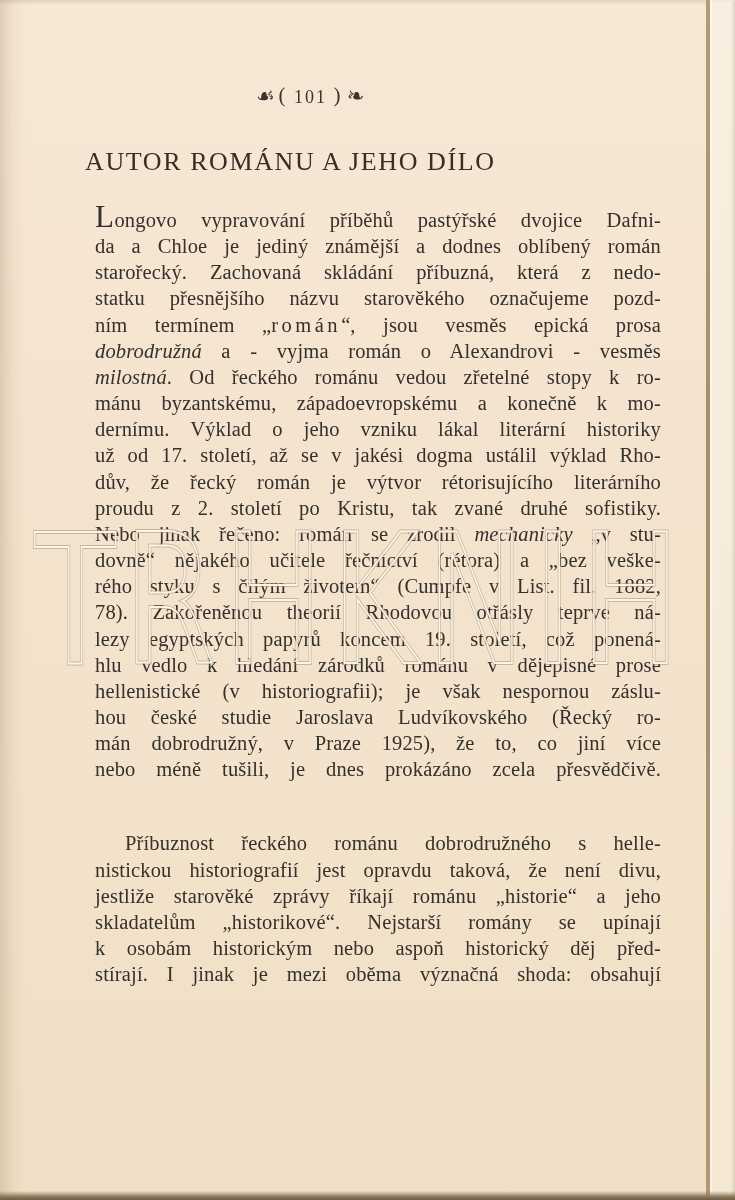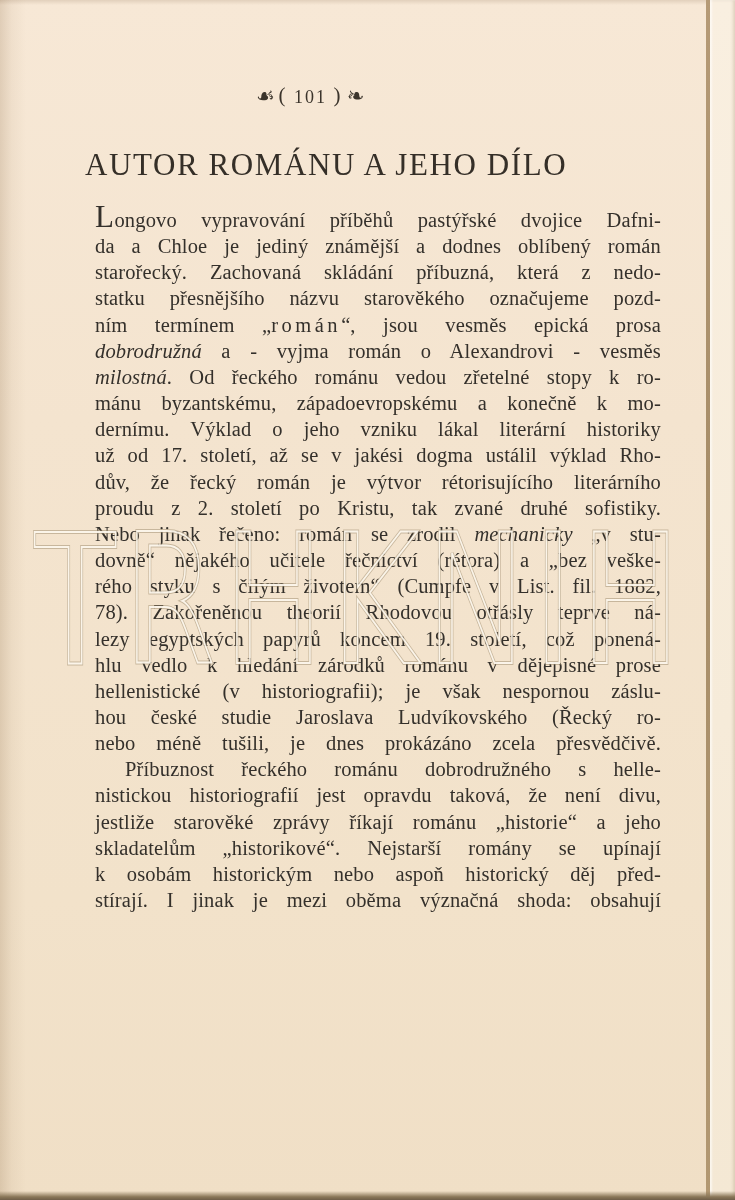--- a/index.html
+++ b/index.html
@@ -25,28 +25,28 @@
   
   .pagenum-row{position:absolute;left:232px;top:80px;width:156px;height:32px;
     display:flex;align-items:center;justify-content:center;gap:4px;color:#3b342b;}
   .orn{font-family:"DejaVu Sans",sans-serif;font-size:21px;line-height:1;color:#3b342b;}
   .orn-l{transform:rotate(-6deg);}
   .orn-r{transform:rotate(6deg);}
   .pagenum{font-size:18px;letter-spacing:2px;white-space:pre;color:#3b342b;}
   .pagenum .paren{font-size:21px;position:relative;top:-1px;}
   
   .heading{position:absolute;left:85px;top:147px;width:566px;margin:0;
-    font-size:31px;font-weight:normal;letter-spacing:1.6px;color:#352f28;white-space:nowrap;}
+    font-size:26px;font-weight:normal;letter-spacing:1.6px;color:#352f28;white-space:nowrap;}
   
   .body-text{position:absolute;left:95px;top:207px;width:566px;}
   .line{line-height:26.15px;font-size:20.5px;letter-spacing:0.15px;
     text-align:justify;text-align-last:justify;white-space:normal;color:#34302b;}
   .line .it{font-style:italic;}
   .line .sp{letter-spacing:3.5px;margin-top:8px;}
-  .line.indent{text-indent:30px;}
+  .line.indent{text-indent:30px;margin-top:48px;}
   .initial{font-size:31px;line-height:0;letter-spacing:0.5px;}
   
   .watermark{position:absolute;left:0;top:0;pointer-events:none;}
 </style>
 </head>
 <body>
 
 <div class="page">
 
   <div class="pagenum-row">
@@ -71,20 +71,21 @@
       <div class="line"><span class="rm">dův, že řecký román je výtvor rétorisujícího literárního</span></div>
       <div class="line"><span class="rm">proudu z 2. století po Kristu, tak zvané druhé sofistiky.</span></div>
       <div class="line"><span class="rm">Nebo jinak řečeno: román se zrodil </span><span class="it">mechanicky</span><span class="rm"> „v stu-</span></div>
       <div class="line"><span class="rm">dovně“ nějakého učitele řečnictví (rétora) a „bez veške-</span></div>
       <div class="line"><span class="rm">rého styku s čilým životem“ (Cumpfe v List. fil. 1882,</span></div>
       <div class="line"><span class="rm">78). Zakořeněnou theorií Rhodovou otřásly teprve ná-</span></div>
       <div class="line"><span class="rm">lezy egyptských papyrů koncem 19. století, což ponená-</span></div>
       <div class="line"><span class="rm">hlu vedlo k hledání zárodků románu v dějepisné prose</span></div>
       <div class="line"><span class="rm">hellenistické (v historiografii); je však nespornou záslu-</span></div>
       <div class="line"><span class="rm">hou české studie Jaroslava Ludvíkovského (Řecký ro-</span></div>
+      <div class="line"><span class="rm">mán dobrodružný, v Praze 1925), že to, co jiní více</span></div>
       <div class="line"><span class="rm">nebo méně tušili, je dnes prokázáno zcela přesvědčivě.</span></div>
       <div class="line indent"><span class="rm">Příbuznost řeckého románu dobrodružného s helle-</span></div>
       <div class="line"><span class="rm">nistickou historiografií jest opravdu taková, že není divu,</span></div>
       <div class="line"><span class="rm">jestliže starověké zprávy říkají románu „historie“ a jeho</span></div>
       <div class="line"><span class="rm">skladatelům „historikové“. Nejstarší romány se upínají</span></div>
       <div class="line"><span class="rm">k osobám historickým nebo aspoň historický děj před-</span></div>
       <div class="line"><span class="rm">stírají. I jinak je mezi oběma význačná shoda: obsahují</span></div>
     </div>
 
   <svg class="watermark" width="735" height="1200" viewBox="0 0 735 1200">

